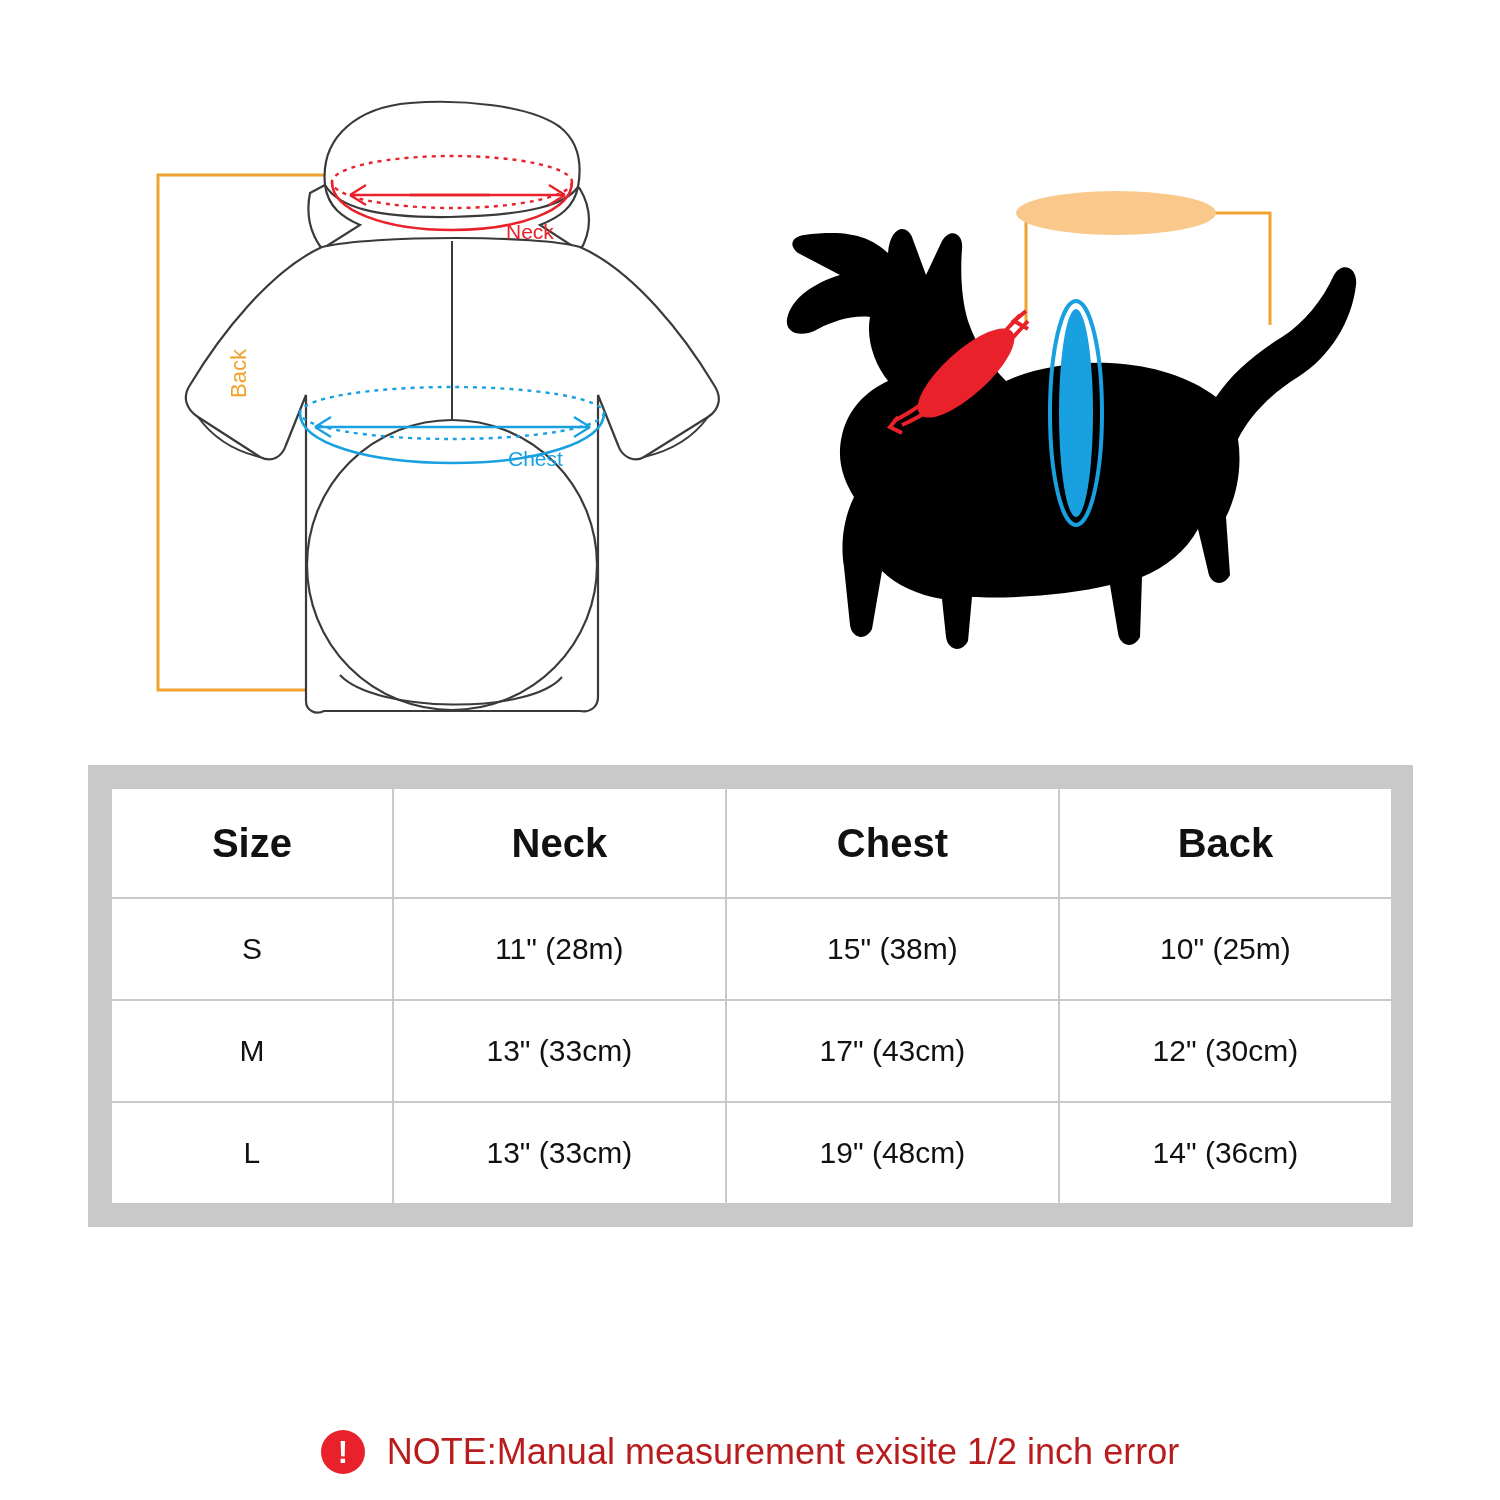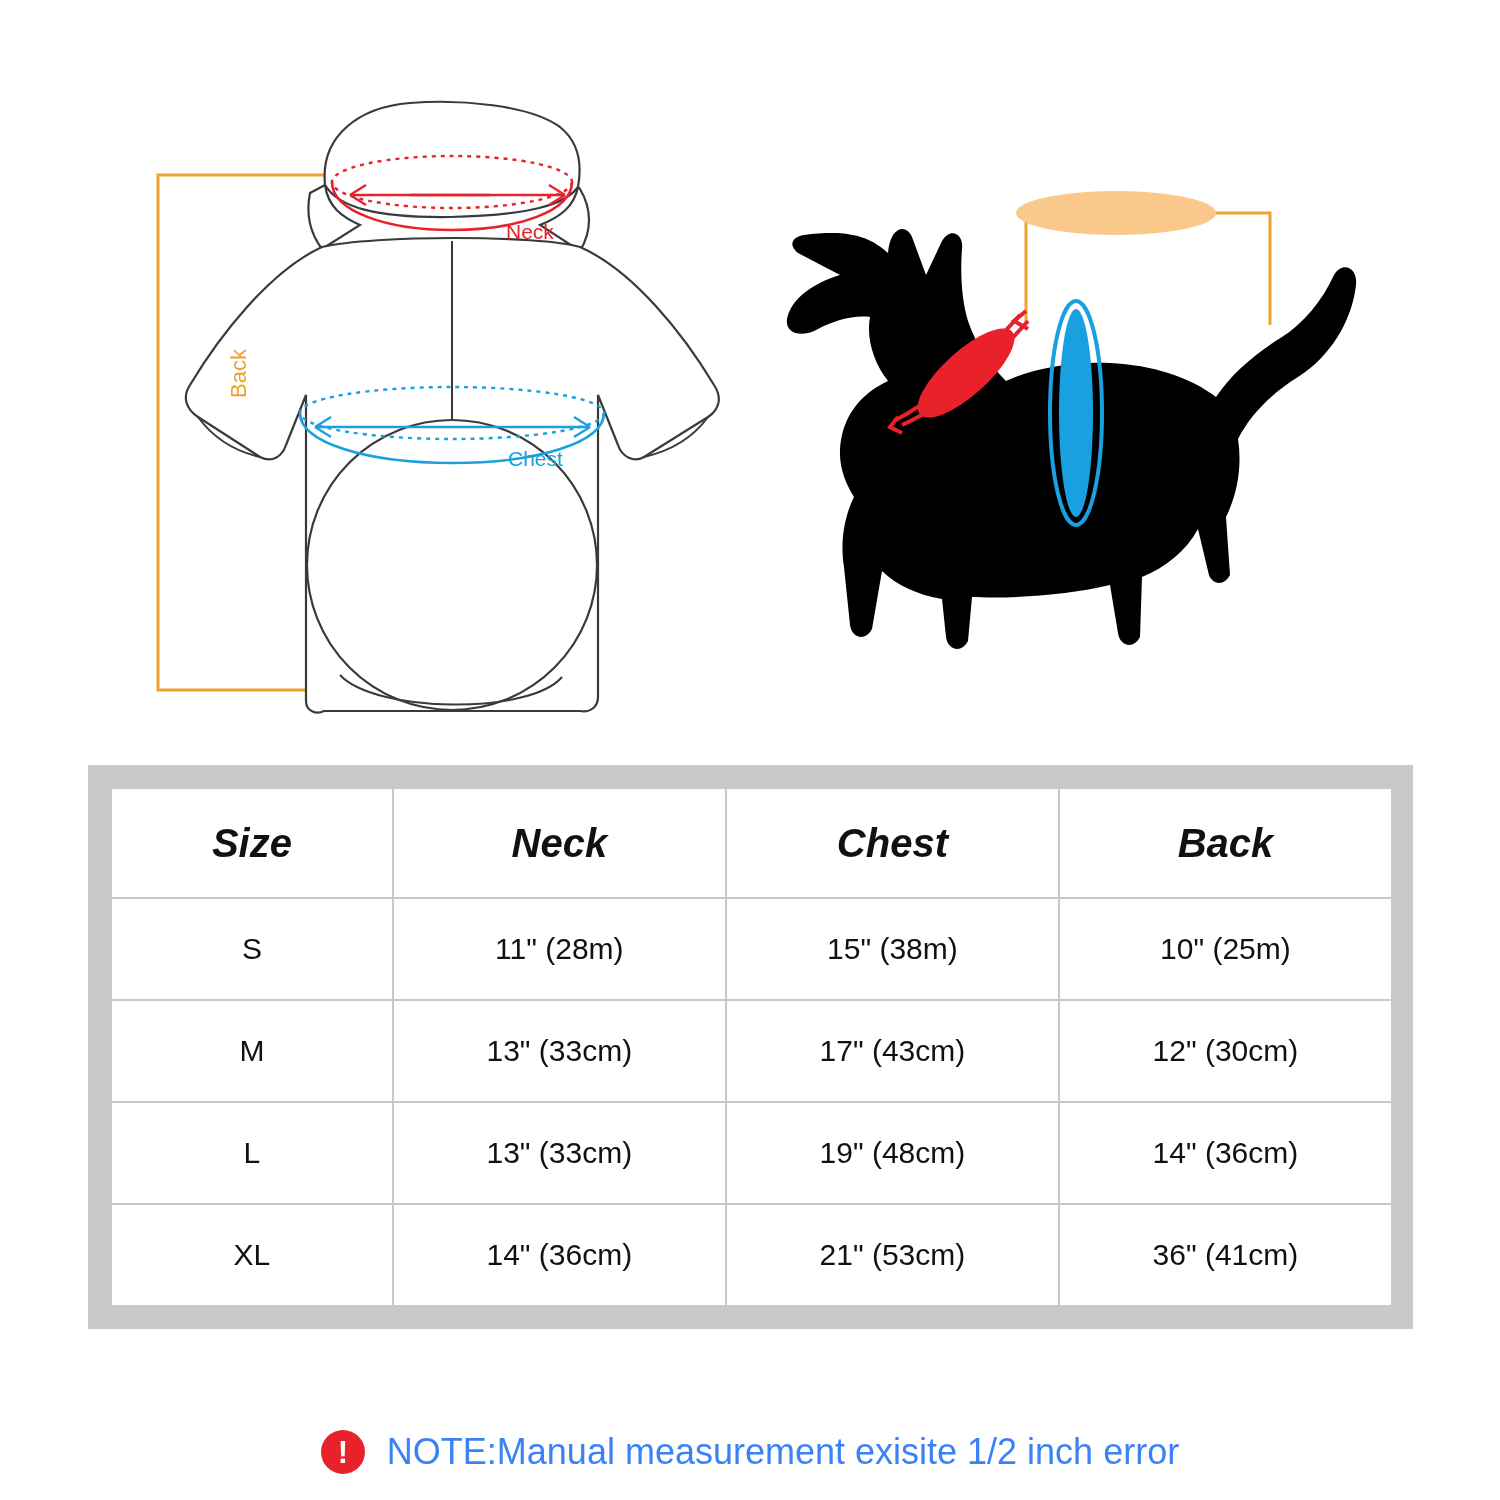--- a/index.html
+++ b/index.html
@@ -89,21 +89,20 @@
     border: 2px solid #c9c9c9;
     text-align: center;
     font-family: "Liberation Sans", sans-serif;
     color: #111;
   }
   table.size-table th {
     font-size: 40px;
     font-weight: bold;
     height: 108px;
     padding: 0;
-    font-style: italic;
   }
   table.size-table td {
     font-size: 30px;
     height: 100px;
     padding: 0;
     font-weight: normal;
   }
   table.size-table td.size-cell {
     font-size: 30px;
   }
@@ -132,21 +131,21 @@
     font-size: 31px;
     font-weight: bold;
     display: flex;
     align-items: center;
     justify-content: center;
     line-height: 1;
     font-family: "Liberation Sans", sans-serif;
   }
   .note-text {
     font-size: 36px;
-    color: #3b82f6;
+    color: #b91c1c;
     font-family: "Liberation Sans", sans-serif;
     white-space: nowrap;
   }
 </style>
 </head>
 <body>
 
 <div class="page">
 
   <div class="illustrations">
@@ -318,26 +317,20 @@
           <td>13" (33cm)</td>
           <td>17" (43cm)</td>
           <td>12" (30cm)</td>
         </tr>
         <tr>
           <td class="size-cell">L</td>
           <td>13" (33cm)</td>
           <td>19" (48cm)</td>
           <td>14" (36cm)</td>
         </tr>
-        <tr>
-          <td class="size-cell">XL</td>
-          <td>14" (36cm)</td>
-          <td>21" (53cm)</td>
-          <td>36" (41cm)</td>
-        </tr>
       </tbody>
     </table>
   </div>
 
   <div class="note-row">
     <span class="note-icon">!</span>
     <span class="note-text">NOTE:Manual measurement exisite 1/2 inch error</span>
   </div>
 
 </div>

